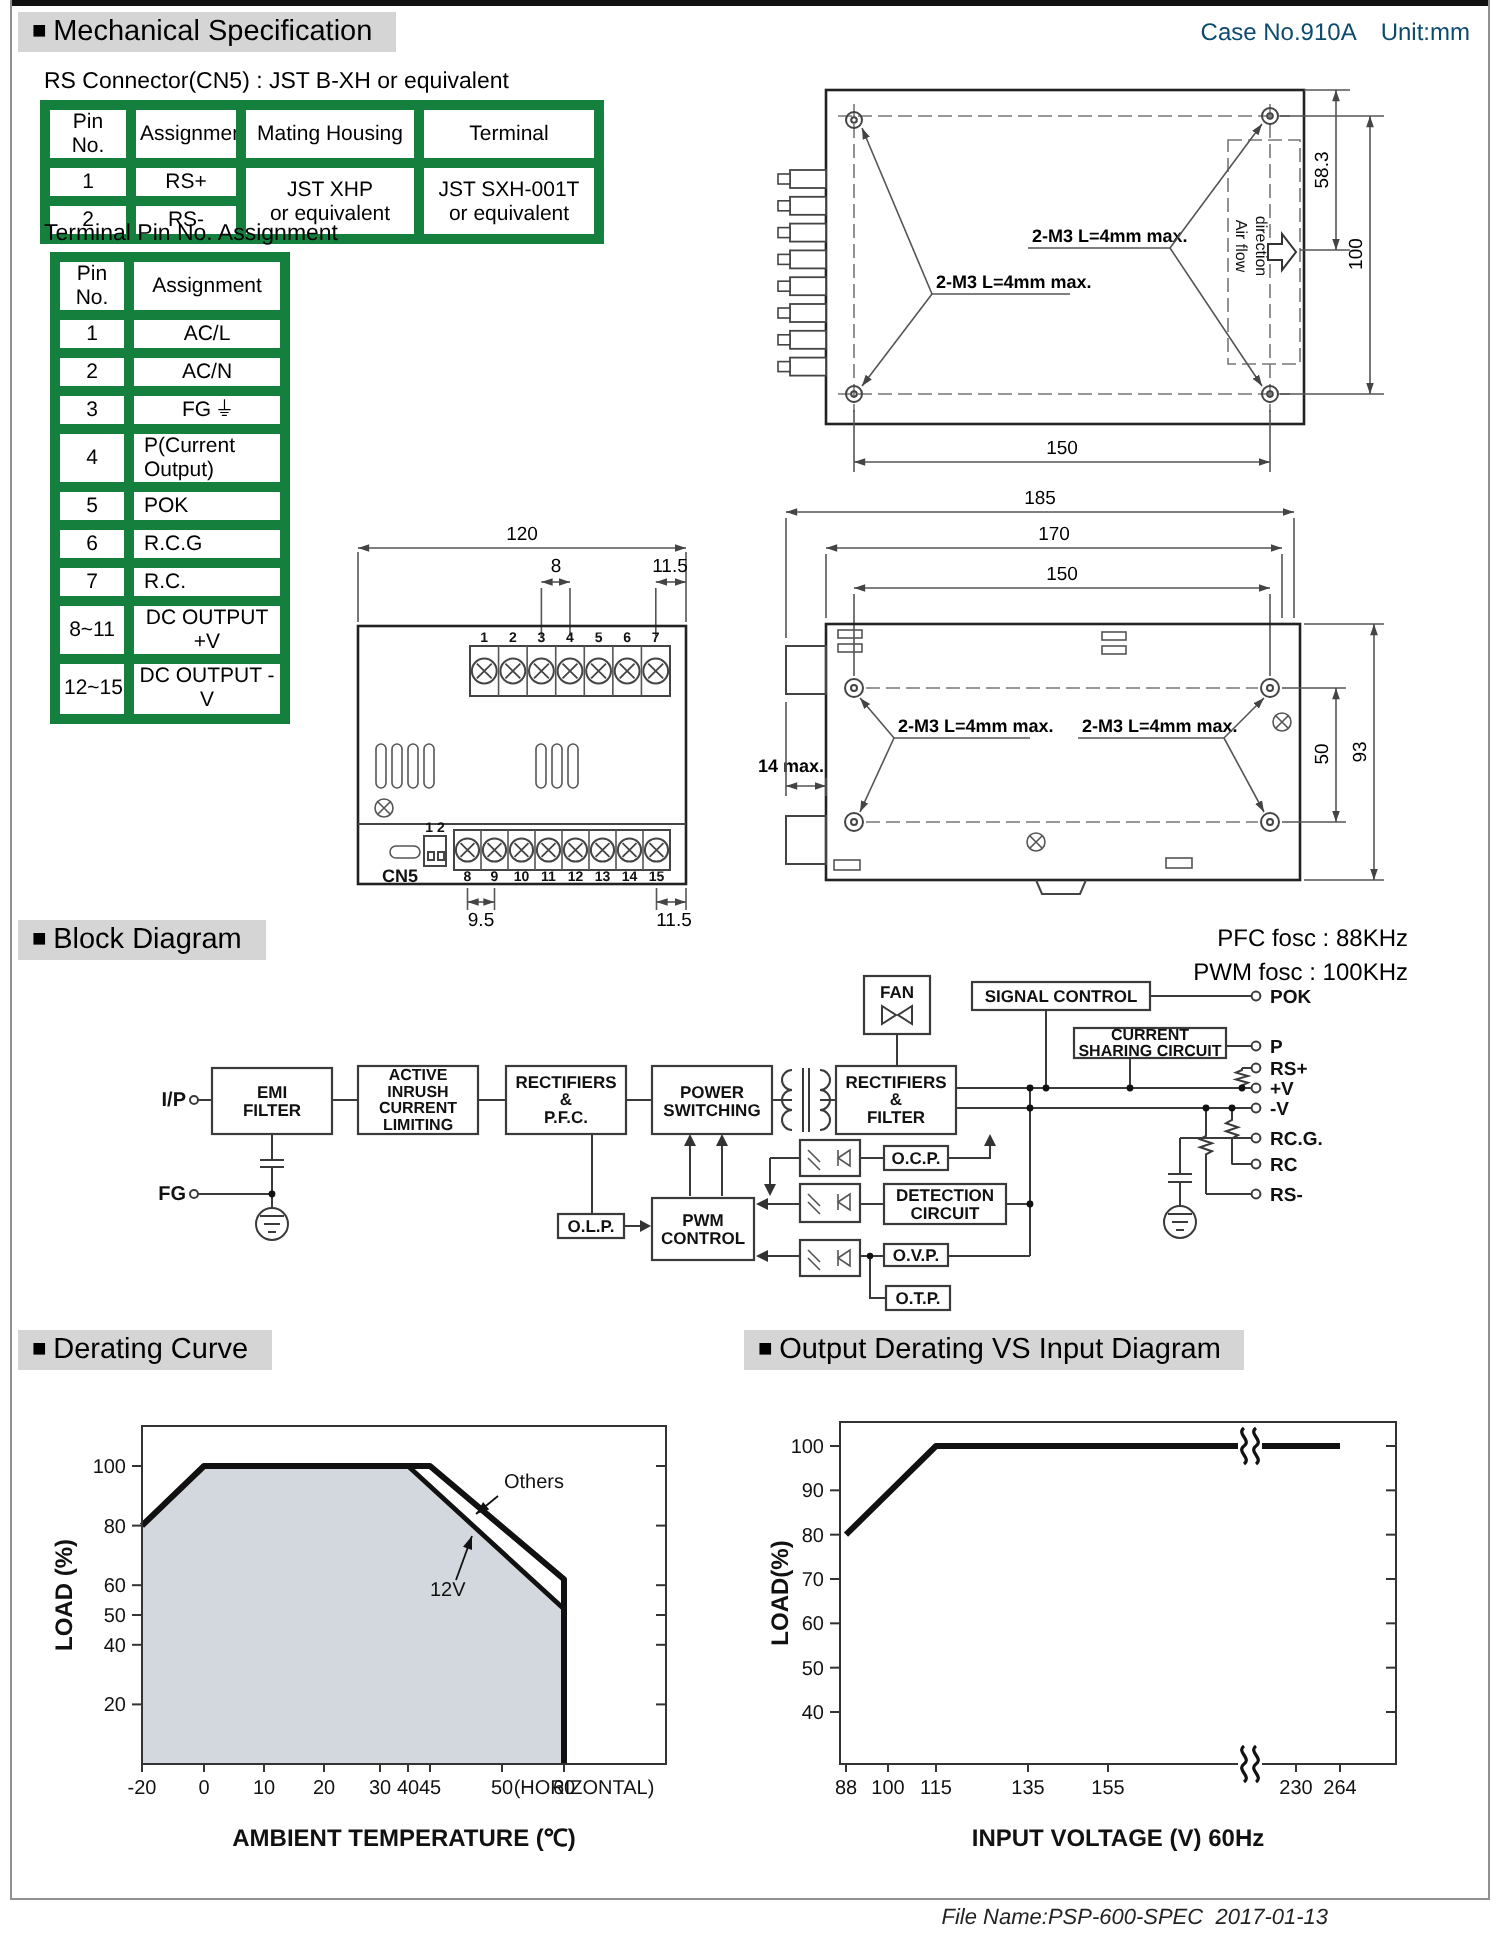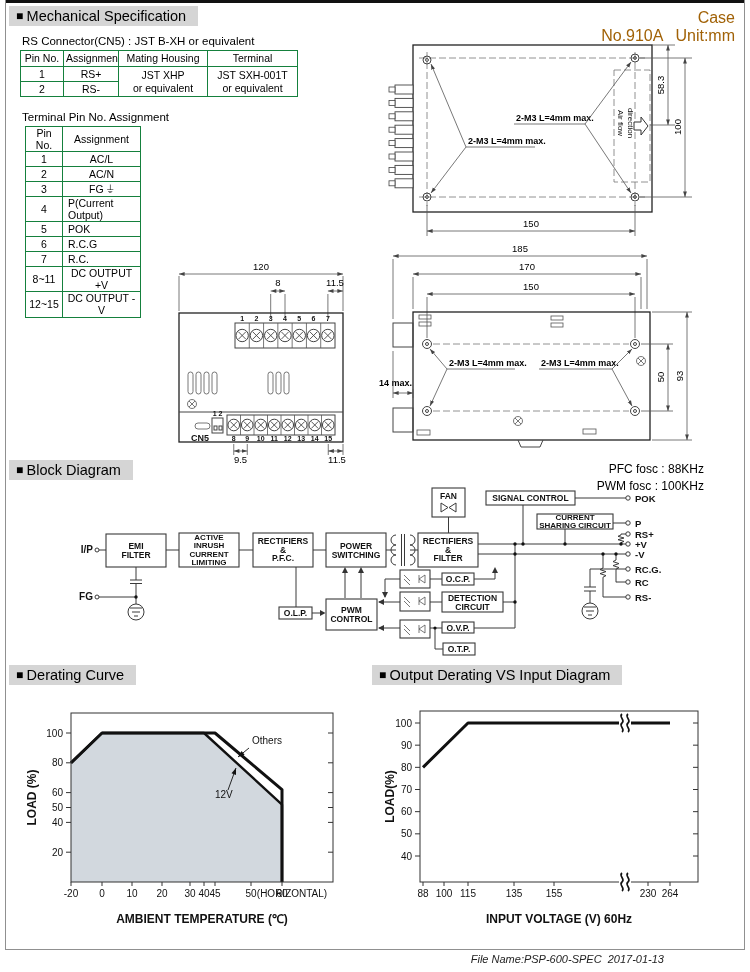--- a/index.html
+++ b/index.html
@@ -3,28 +3,28 @@
 <meta charset="utf-8">
 <style>
   html,body{margin:0;padding:0}
   body{width:750px;height:972px;position:relative;background:#fff;
        font-family:"Liberation Sans",sans-serif;color:#111;overflow:hidden}
   .sec{position:absolute;background:#d5d5d5;font-weight:normal;font-size:14.5px;
        padding:2px 12px 2px 7px;color:#000;white-space:nowrap}
   .sec::before{content:"■ ";font-size:12px;position:relative;top:-1px}
   .caption{position:absolute;font-size:11.5px;color:#000;white-space:nowrap}
   table.tbl{position:absolute;border-collapse:collapse;font-size:10.5px;text-align:center;color:#000;table-layout:fixed}
-  .tbl td,.tbl th{border:1px solid #15803d;font-weight:400;padding:0 2px;height:14px;line-height:1.15;overflow:hidden}
+  .tbl td,.tbl th{border:5px solid #15803d;font-weight:400;padding:0 2px;height:14px;line-height:1.15;overflow:hidden}
   .tbl th{height:15px}
   .tpin tbody tr:nth-child(n+4):nth-child(-n+7) td:nth-child(2){text-align:left;padding-left:5px}
   .freq{position:absolute;left:548px;top:461px;width:156px;text-align:right;
         font-size:12px;font-weight:400;line-height:1.45;color:#000}
   .footer{position:absolute;left:0;top:953px;width:664px;text-align:right;
           font-style:italic;font-size:11px;color:#222}
-  .caseline{position:absolute;left:560px;top:9px;width:175px;text-align:right;font-size:16px;color:#a16207}
+  .caseline{position:absolute;left:560px;top:9px;width:175px;text-align:right;font-size:12px;color:#0c4a6e}
   .caseline span{margin-left:12px}
   .bdr{position:absolute;background:#909090}
   svg{position:absolute;overflow:visible}
   svg text{font-family:"Liberation Sans",sans-serif;fill:#111}
   .bx{fill:#fff;stroke:#3a3a3a;stroke-width:1.1}
   .bt{font-size:8.5px;font-weight:bold;text-anchor:middle}
   .ln{stroke:#3a3a3a;stroke-width:1;fill:none}
   .pinlbl{font-size:9.5px;font-weight:bold}
   .io{font-size:10px;font-weight:bold;text-anchor:end}
   .dw{stroke:#444;stroke-width:1;fill:none}

